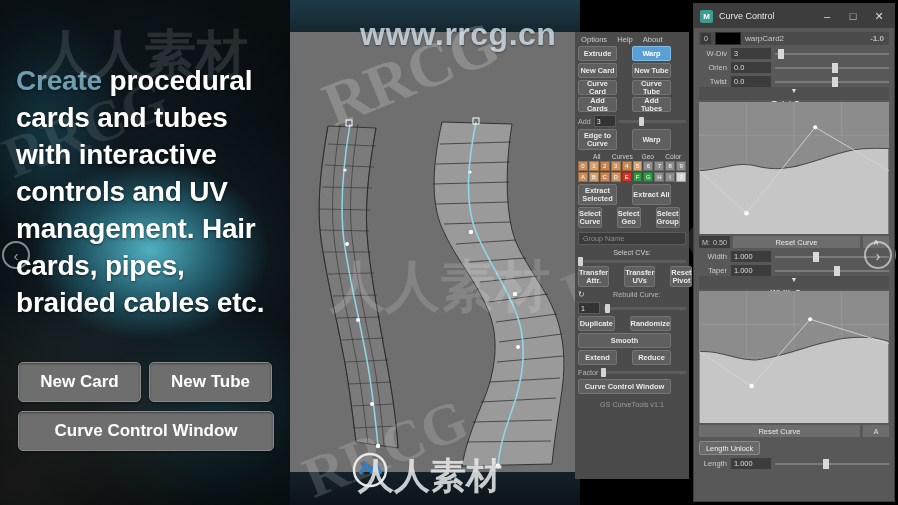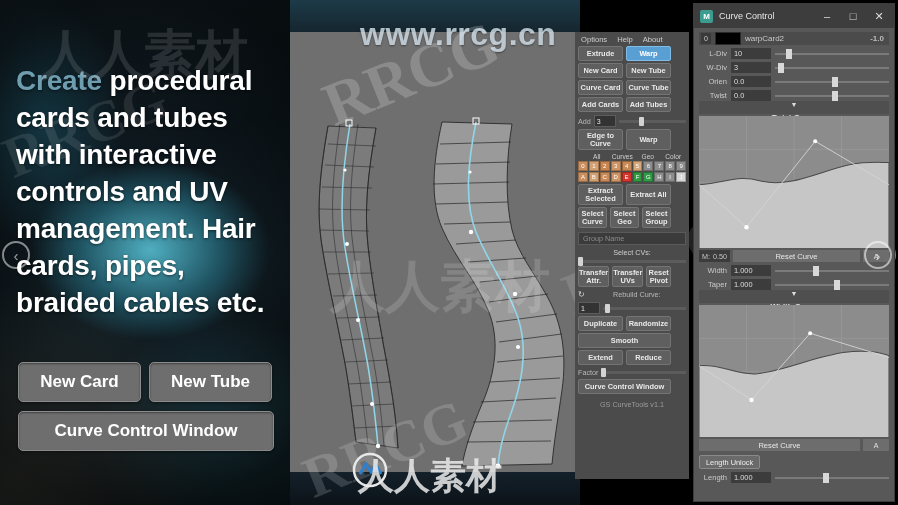--- a/index.html
+++ b/index.html
@@ -59,21 +59,21 @@
   .wm-cn4{left:790px;top:350px;font-size:50px;color:rgba(255,255,255,.12);}
   .wm-bot{left:358px;top:452px;font-size:36px;color:rgba(235,235,235,.85);
       font-family:"Liberation Sans",sans-serif;font-weight:700;}
   .wm-logo{position:absolute;left:352px;top:452px;width:36px;height:36px;}
 
   
   .tool{position:absolute;left:575px;top:32px;width:114px;height:447px;background:#4b4b4b;
     font-size:7.5px;color:#d6d6d6;}
   .tmenu{display:flex;gap:10px;padding:3px 6px 2px 6px;color:#cfcfcf;font-size:7.6px;}
   .tmenu span{cursor:default;}
-  .trow{display:flex;gap:3px;padding:0 18px 2px 3px;}
+  .trow{display:flex;gap:15px;padding:0 18px 2px 3px;}
   .tbtn{flex:1;height:13px;background:#5f5f5f;border:1px solid #747474;border-radius:2px;
     color:#e9e9e9;font-size:7.4px;font-weight:600;display:flex;align-items:center;
     justify-content:center;text-align:center;line-height:8px;}
   .tbtn.t2{height:19px;}
   .tbtn.sel{background:#5a9fd4;border-color:#7fbce8;color:#fff;}
   .tbtn.full{width:100%;}
   .tlabel{font-size:7.2px;color:#b9b9b9;}
   .slrow{display:flex;align-items:center;gap:3px;padding:1px 3px 2px 3px;}
   .sfield{background:#333;border:1px solid #5c5c5c;height:10px;min-width:16px;
     color:#e3e3e3;font-size:7px;display:flex;align-items:center;padding:0 2px;}
@@ -380,27 +380,20 @@
 
     <div class="cc-body">
       <div class="objrow">
         <div class="objidx">0</div>
         <div class="objcolor"></div>
         <div class="objname">warpCard2</div>
         <div class="objval">-1.0</div>
       </div>
 
       <div class="prow">
-        <span class="plab">L-Div</span>
-        <div class="pval">10</div>
-        <div class="ptrack">
-            <div class="pknob" style="left:10%"></div>
-          </div>
-      </div>
-      <div class="prow">
         <span class="plab">W-Div</span>
         <div class="pval">3</div>
         <div class="ptrack">
             <div class="pknob" style="left:3%"></div>
           </div>
       </div>
       <div class="prow">
         <span class="plab">Orien</span>
         <div class="pval">0.0</div>
         <div class="ptrack">

